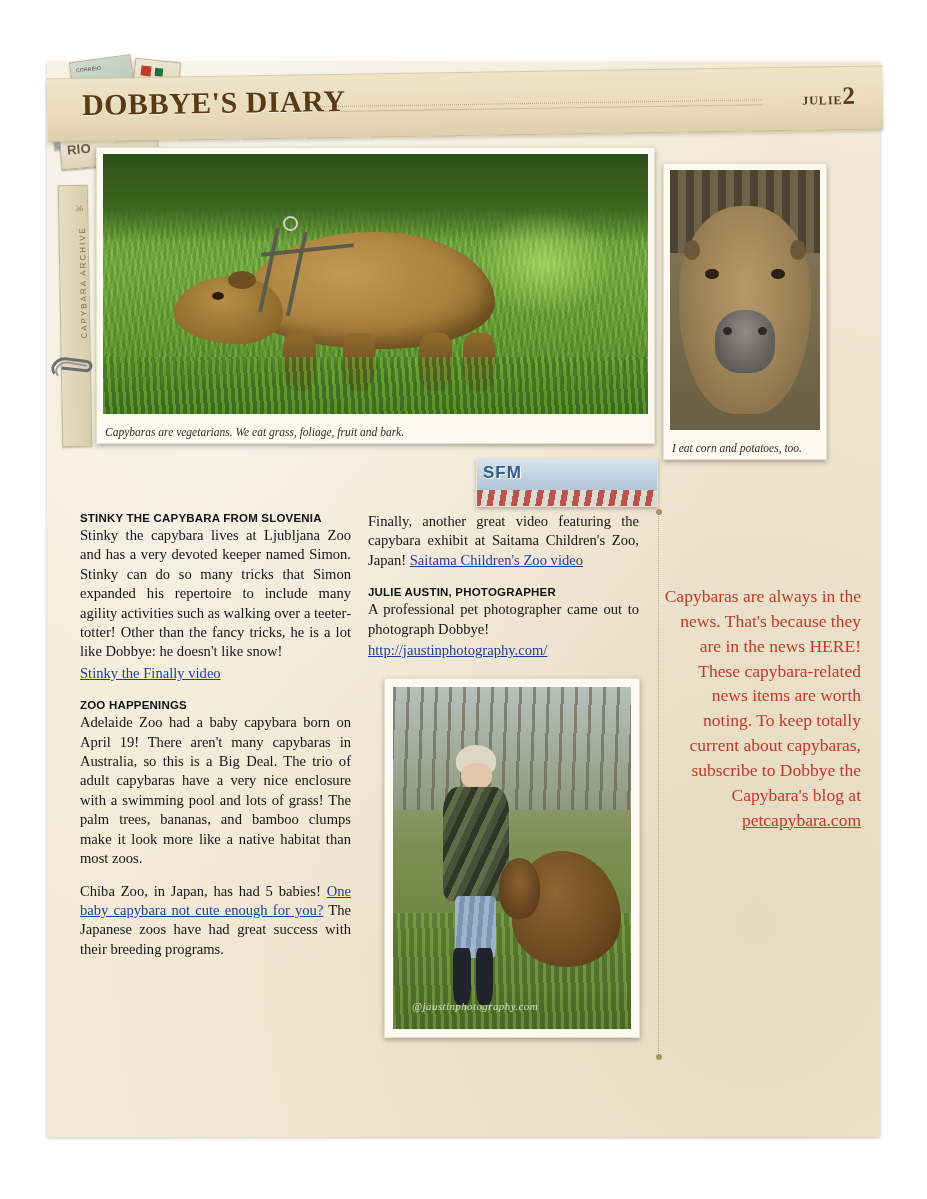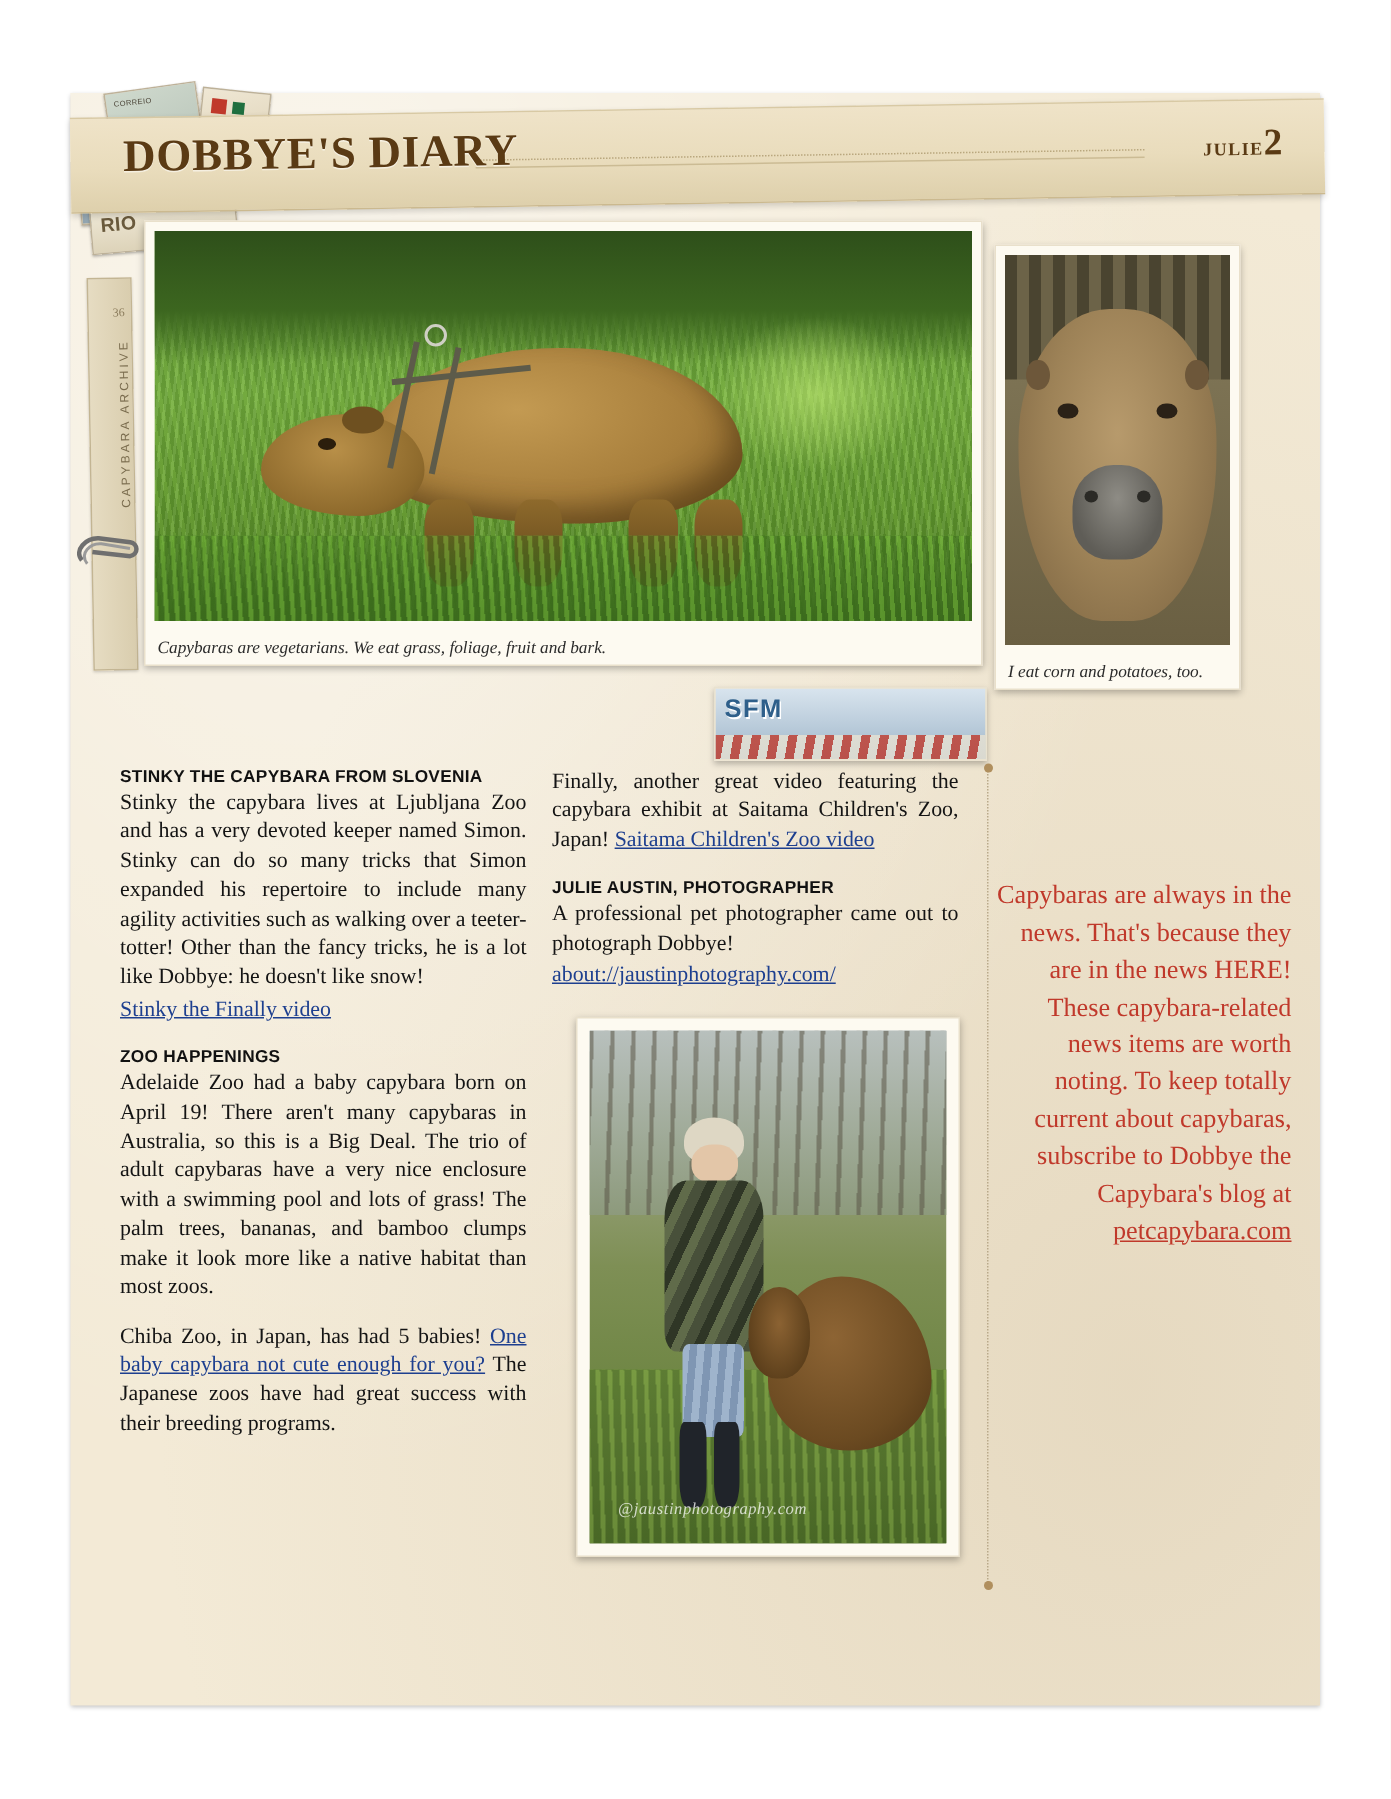--- a/index.html
+++ b/index.html
@@ -566,21 +566,21 @@
     <p class="body-text"><span>Chiba Zoo, in Japan, has had 5 babies! </span><a class="link" href="#">One baby capybara not cute enough for you?</a><span> The Japanese zoos have had great success with their breeding programs.</span></p>
   </div>
 
   <div class="col" id="col-mid">
     <p class="body-text"><span>Finally, another great video featuring the capybara exhibit at Saitama Children's Zoo, Japan! </span><a class="link" href="#">Saitama Children's Zoo video</a></p>
 
     <div class="gap"></div>
 
     <h3 class="sec-head">JULIE AUSTIN, PHOTOGRAPHER</h3>
     <p class="body-text">A professional pet photographer came out to photograph Dobbye!</p>
-    <a class="link link-block" href="#">about://jaustinphotography.com/</a>
+    <a class="link link-block" href="#">http://jaustinphotography.com/</a>
   </div>
 
   <div class="photo" id="photo-austin">
     <div class="img">
       <div class="austin-scene">
         <div class="trees"></div>
         <div class="ground"></div>
         <div class="person">
           <div class="hair"></div>
           <div class="head"></div>

